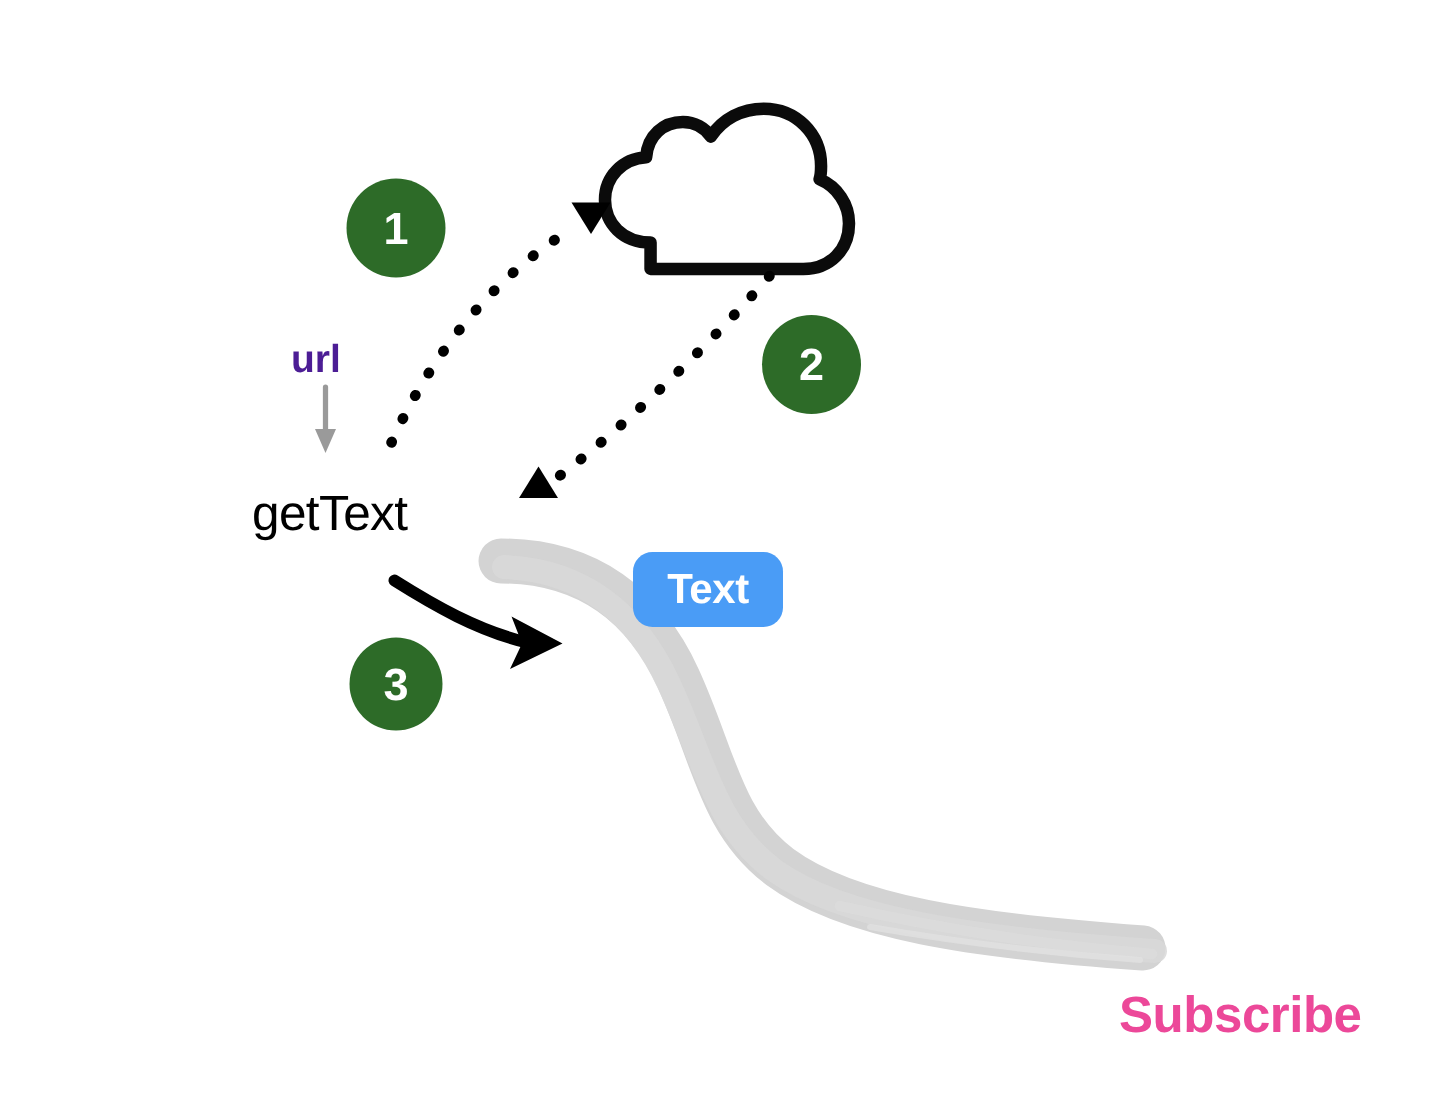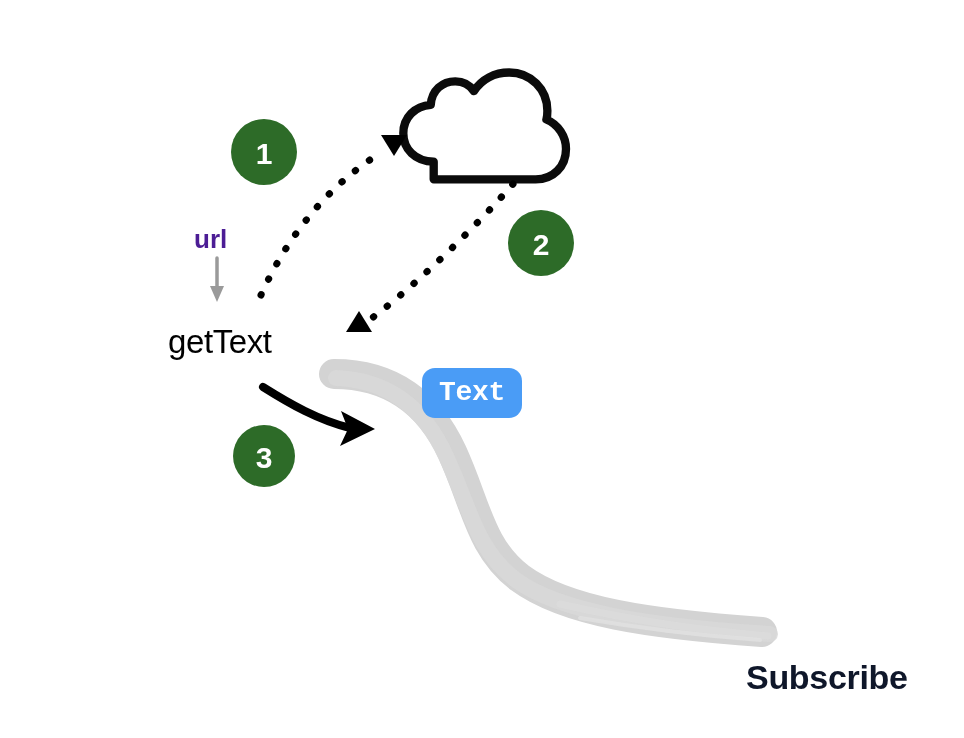--- a/index.html
+++ b/index.html
@@ -51,37 +51,36 @@
     font-size: 33px;
     font-weight: 400;
     color: #000000;
     letter-spacing: -0.4px;
   }
   #label-subscribe {
     left: 746px;
     top: 660px;
     font-size: 34px;
     font-weight: 700;
-    color: #0f172a;
+    color: #ec4899;
     letter-spacing: -0.3px;
   }
   #badge-text {
     left: 422px;
     top: 368px;
     width: 100px;
     height: 50px;
     border-radius: 13px;
     display: flex;
     align-items: center;
     justify-content: center;
     font-size: 28px;
     font-weight: 700;
     color: #ffffff;
     letter-spacing: -0.3px;
-    font-family: Liberation Mono, monospace;
   }
 </style>
 </head>
 <body>
 
 <div id="canvas">
 
   <svg id="diagram-svg" viewBox="0 0 964 738">
 
     <g>

